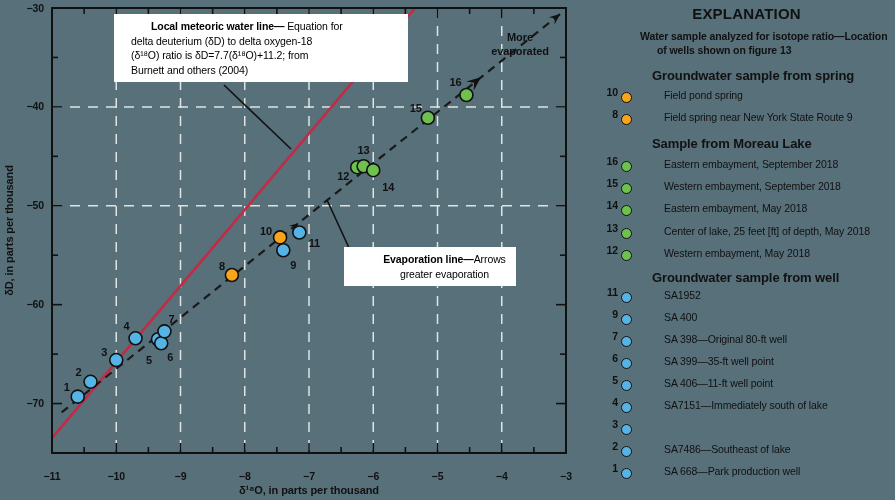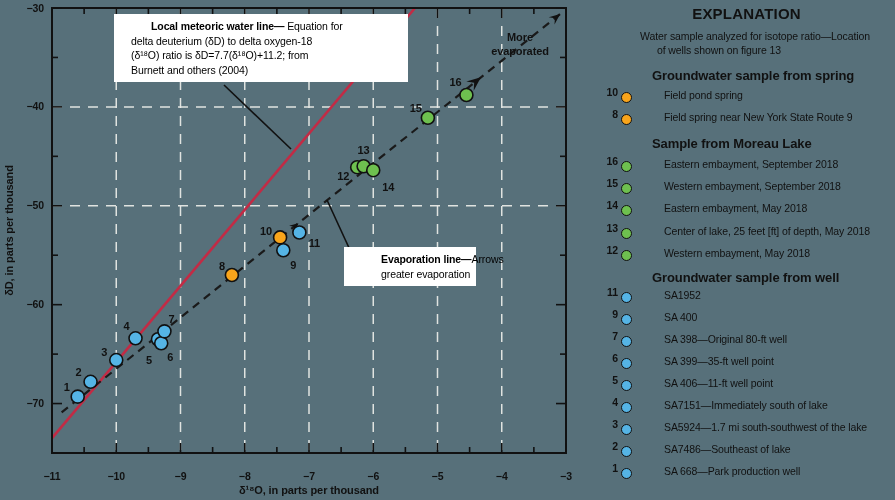--- a/index.html
+++ b/index.html
@@ -9,25 +9,25 @@
     font-family:"Liberation Sans","DejaVu Sans",sans-serif;
     letter-spacing:-0.1px;
   }
   svg{position:absolute;left:0;top:0;}
   .ann{position:absolute; background:#fff; color:#000; font-size:10.5px; line-height:14.6px;
        padding:5px 8px; box-sizing:border-box; z-index:3;}
   .ann .b{font-weight:bold;}
   .ann-line{white-space:nowrap;padding-left:29px;}
   .ann-line.ind{padding-left:9px;}
   .box1{left:114px; top:14px; width:294px;}
-  .box2{left:344px; top:247px; width:132px; text-align:center;}
+  .box2{left:344px; top:247px; width:172px; text-align:center;}
   .legend{position:absolute; left:598px; top:0; width:297px; height:500px; z-index:2;}
   .leg-title{position:absolute; left:0; top:5px; width:100%; text-align:center;
              font-size:15px; font-weight:bold; letter-spacing:0.2px;}
-  .leg-sub{position:absolute; font-size:10.5px; font-weight:normal; white-space:nowrap;}
+  .leg-sub{position:absolute; font-size:10.5px; font-weight:bold; white-space:nowrap;}
   .leg-sub.l1{left:42px; top:30px;}
   .leg-sub.l2{left:59px; top:44px;}
   .leg-header{position:absolute; left:54px; font-size:13px; font-weight:bold; white-space:nowrap;}
   .leg-row{position:absolute; left:0; width:100%; height:20px;}
   .leg-num{position:absolute; left:0; top:-2px; width:20px; text-align:right;
            font-size:10.5px; font-weight:bold;}
   .leg-dot{position:absolute; left:23px; top:4px; width:11px; height:11px;
            border-radius:50%; border:1.5px solid #111; box-sizing:border-box;}
   .leg-label{position:absolute; left:66px; top:1px; font-size:10.5px; white-space:nowrap;}
 </style>
@@ -241,21 +241,20 @@
           <span class="leg-label">SA 406—11-ft well point</span>
         </div>
         <div class="leg-row" style="top: 398px;">
           <span class="leg-num">4</span>
           <span class="leg-dot" style="background: rgb(85, 180, 229);"></span>
           <span class="leg-label">SA7151—Immediately south of lake</span>
         </div>
         <div class="leg-row" style="top: 420px;">
           <span class="leg-num">3</span>
           <span class="leg-dot" style="background: rgb(85, 180, 229);"></span>
-          <span class="leg-label">SA5924—1.7 mi south-southwest of the lake</span>
         </div>
         <div class="leg-row" style="top: 442px;">
           <span class="leg-num">2</span>
           <span class="leg-dot" style="background: rgb(85, 180, 229);"></span>
           <span class="leg-label">SA7486—Southeast of lake</span>
         </div>
         <div class="leg-row" style="top: 464px;">
           <span class="leg-num">1</span>
           <span class="leg-dot" style="background: rgb(85, 180, 229);"></span>
           <span class="leg-label">SA 668—Park production well</span>

